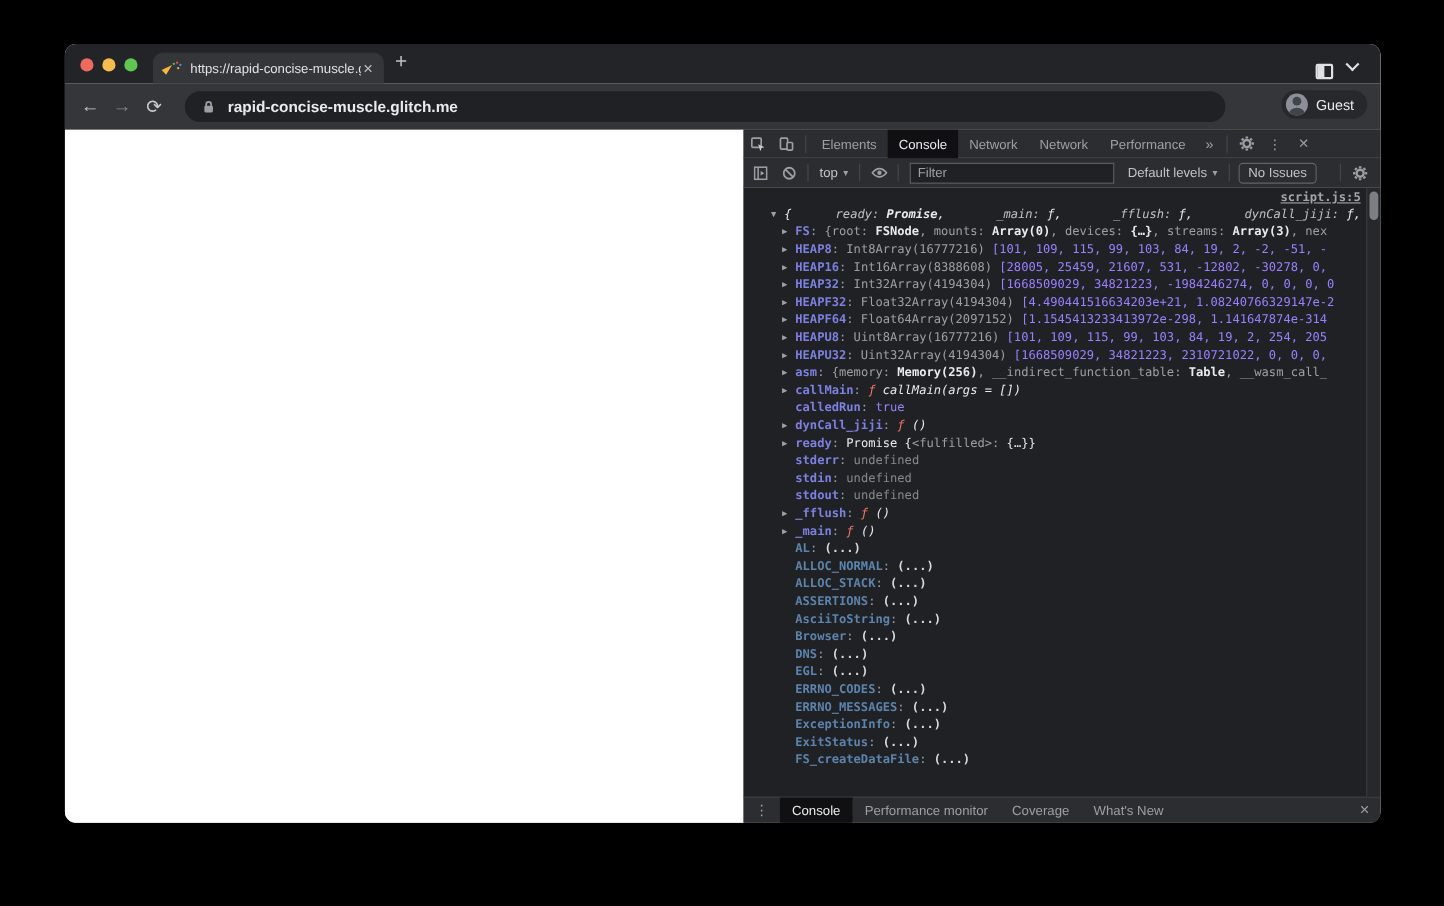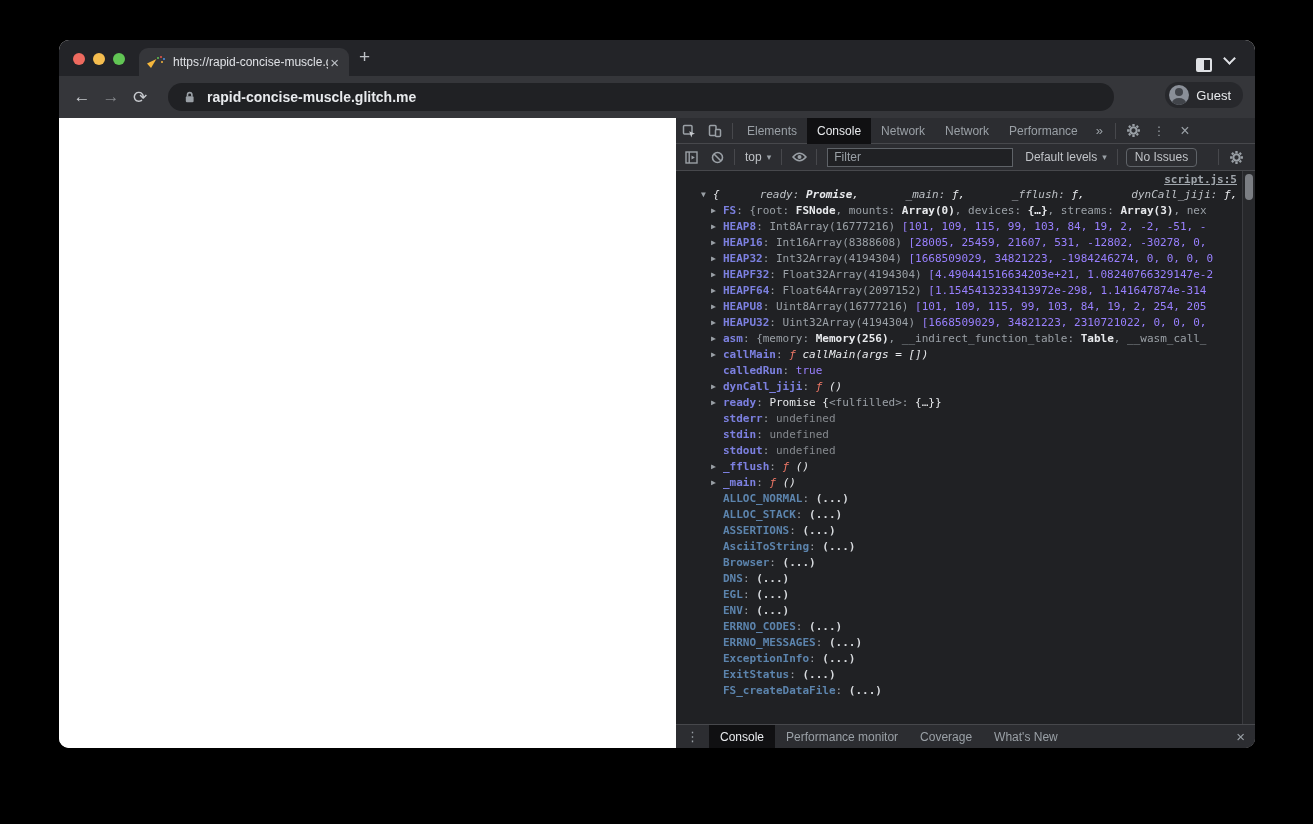--- a/index.html
+++ b/index.html
@@ -279,28 +279,28 @@
             <div class="console-row indent-1"><span class="tri">▶</span><span class="seg-key">asm</span><span class="seg-dim">: </span><span class="seg-dim">{memory: </span><span class="seg-wb">Memory(256)</span><span class="seg-dim">, __indirect_function_table: </span><span class="seg-wb">Table</span><span class="seg-dim">, __wasm_call_</span></div>
             <div class="console-row indent-1"><span class="tri">▶</span><span class="seg-key">callMain</span><span class="seg-dim">: </span><span class="seg-fn">ƒ </span><span class="seg-fnsig">callMain(args = [])</span></div>
             <div class="console-row indent-1"><span class="tri"></span><span class="seg-key">calledRun</span><span class="seg-dim">: </span><span class="seg-kw">true</span></div>
             <div class="console-row indent-1"><span class="tri">▶</span><span class="seg-key">dynCall_jiji</span><span class="seg-dim">: </span><span class="seg-fn">ƒ </span><span class="seg-fnsig">()</span></div>
             <div class="console-row indent-1"><span class="tri">▶</span><span class="seg-key">ready</span><span class="seg-dim">: </span><span class="seg-plain">Promise </span><span class="seg-plain">{</span><span class="seg-dim">&lt;fulfilled&gt;</span><span class="seg-dim">: </span><span class="seg-plain">{…}</span><span class="seg-plain">}</span></div>
             <div class="console-row indent-1"><span class="tri"></span><span class="seg-key">stderr</span><span class="seg-dim">: </span><span class="seg-undef">undefined</span></div>
             <div class="console-row indent-1"><span class="tri"></span><span class="seg-key">stdin</span><span class="seg-dim">: </span><span class="seg-undef">undefined</span></div>
             <div class="console-row indent-1"><span class="tri"></span><span class="seg-key">stdout</span><span class="seg-dim">: </span><span class="seg-undef">undefined</span></div>
             <div class="console-row indent-1"><span class="tri">▶</span><span class="seg-key">_fflush</span><span class="seg-dim">: </span><span class="seg-fn">ƒ </span><span class="seg-fnsig">()</span></div>
             <div class="console-row indent-1"><span class="tri">▶</span><span class="seg-key">_main</span><span class="seg-dim">: </span><span class="seg-fn">ƒ </span><span class="seg-fnsig">()</span></div>
+            <div class="console-row indent-1"><span class="tri"></span><span class="seg-akey">AL</span><span class="seg-dim">: </span><span class="seg-paren">(...)</span></div>
             <div class="console-row indent-1"><span class="tri"></span><span class="seg-akey">ALLOC_NORMAL</span><span class="seg-dim">: </span><span class="seg-paren">(...)</span></div>
             <div class="console-row indent-1"><span class="tri"></span><span class="seg-akey">ALLOC_STACK</span><span class="seg-dim">: </span><span class="seg-paren">(...)</span></div>
             <div class="console-row indent-1"><span class="tri"></span><span class="seg-akey">ASSERTIONS</span><span class="seg-dim">: </span><span class="seg-paren">(...)</span></div>
             <div class="console-row indent-1"><span class="tri"></span><span class="seg-akey">AsciiToString</span><span class="seg-dim">: </span><span class="seg-paren">(...)</span></div>
             <div class="console-row indent-1"><span class="tri"></span><span class="seg-akey">Browser</span><span class="seg-dim">: </span><span class="seg-paren">(...)</span></div>
             <div class="console-row indent-1"><span class="tri"></span><span class="seg-akey">DNS</span><span class="seg-dim">: </span><span class="seg-paren">(...)</span></div>
             <div class="console-row indent-1"><span class="tri"></span><span class="seg-akey">EGL</span><span class="seg-dim">: </span><span class="seg-paren">(...)</span></div>
-            <div class="console-row indent-1"><span class="tri"></span><span class="seg-akey">ENV</span><span class="seg-dim">: </span><span class="seg-paren">(...)</span></div>
             <div class="console-row indent-1"><span class="tri"></span><span class="seg-akey">ERRNO_CODES</span><span class="seg-dim">: </span><span class="seg-paren">(...)</span></div>
             <div class="console-row indent-1"><span class="tri"></span><span class="seg-akey">ERRNO_MESSAGES</span><span class="seg-dim">: </span><span class="seg-paren">(...)</span></div>
             <div class="console-row indent-1"><span class="tri"></span><span class="seg-akey">ExceptionInfo</span><span class="seg-dim">: </span><span class="seg-paren">(...)</span></div>
             <div class="console-row indent-1"><span class="tri"></span><span class="seg-akey">ExitStatus</span><span class="seg-dim">: </span><span class="seg-paren">(...)</span></div>
             <div class="console-row indent-1"><span class="tri"></span><span class="seg-akey">FS_createDataFile</span><span class="seg-dim">: </span><span class="seg-paren">(...)</span></div>
           </div>
         <div class="scrolltrack">
           <div class="scrollthumb"></div>
         </div>
       </div>

